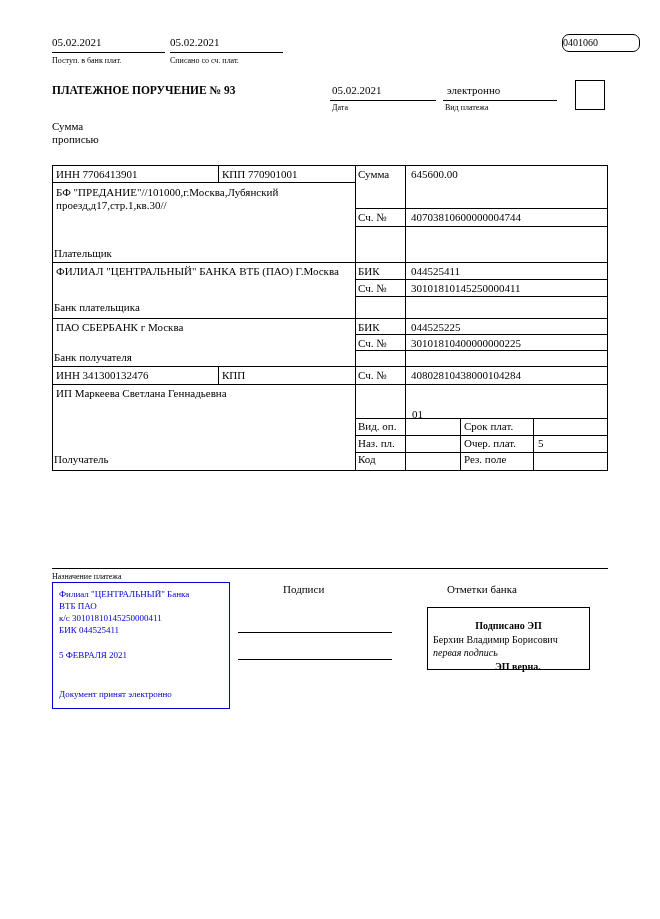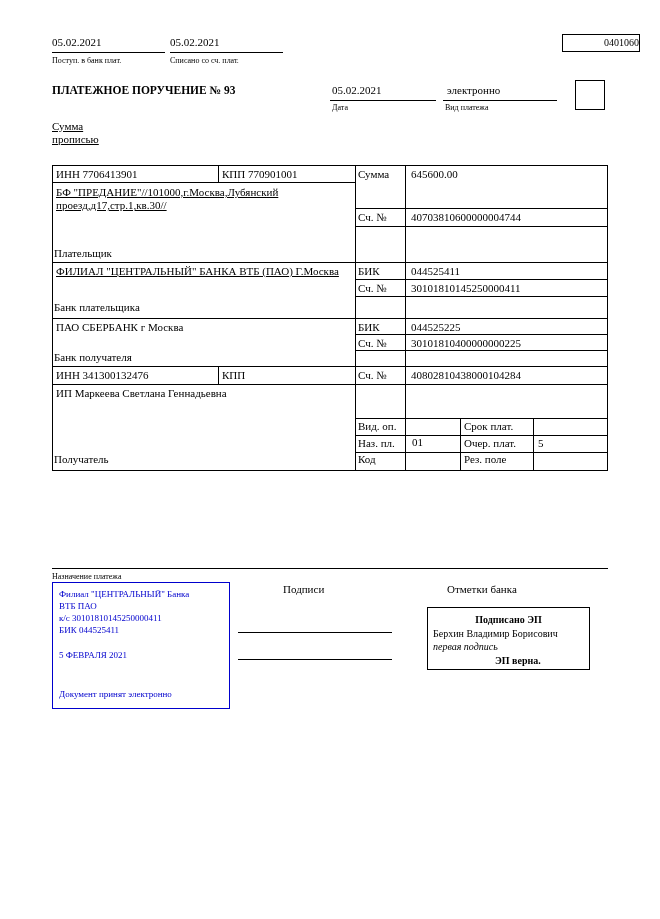--- a/index.html
+++ b/index.html
@@ -3,38 +3,38 @@
 <meta charset="utf-8">
 <style>
   * { margin:0; padding:0; box-sizing:border-box; }
   html,body { background:#ffffff; }
   .page {
     position:relative; width:660px; height:718px; background:#fff;
     font-family:"Liberation Serif","DejaVu Serif",serif;
     font-size:11px; color:#000; overflow:hidden;
   }
   .abs { position:absolute; white-space:nowrap; }
-  .wrap { white-space:normal; line-height:13px;text-decoration:underline; }
+  .wrap { white-space:normal; line-height:13px; }
   .hline { position:absolute; height:1px; background:#000; }
   .vline { position:absolute; width:1px; background:#000; }
   .small { font-size:8px; }
   .bold  { font-weight:bold; }
   .box   { position:absolute; border:1px solid #000; }
-  .code-box { text-align:right; font-size:10px; line-height:16px; }
+  .code-box { text-align:left; font-size:10px; line-height:16px;border-radius:7px; }
   .stamp {
     position:absolute; left:52px; top:582px; width:178px; height:127px;
     border:1px solid #0000cd; color:#0000cd; padding:5px 6px;
     font-size:9px; line-height:12px;
   }
   .stamp p { white-space:nowrap; }
   .stamp .stamp-date { margin-top:13px; }
   .stamp .stamp-note { margin-top:27px; }
   .esign {
     position:absolute; left:427px; top:607px; width:163px; height:63px;
-    border:1px solid #000; padding:5px 5px; font-size:10px; line-height:13.5px;
+    border:1px solid #000; padding:11px 5px; font-size:10px; line-height:13.5px;
   }
   .esign .e-title { font-weight:bold; text-align:center; }
   .esign .e-role  { font-style:italic; }
   .esign .e-ok    { font-weight:bold; margin-left:62px; }
 </style>
 </head>
 <body>
 
 <div class="page">
 
@@ -114,21 +114,21 @@
   <div class="abs" style="left:411px;top:337px">30101810400000000225</div>
   <div class="abs" style="left:54px;top:351px">Банк получателя</div>
 
   <div class="abs" style="left:56px;top:369px">ИНН 341300132476</div>
   <div class="abs" style="left:222px;top:369px">КПП</div>
   <div class="abs" style="left:358px;top:369px">Сч. №</div>
   <div class="abs" style="left:411px;top:369px">40802810438000104284</div>
   <div class="abs" style="left:56px;top:387px">ИП Маркеева Светлана Геннадьевна</div>
 
   <div class="abs" style="left:358px;top:420px">Вид. оп.</div>
-  <div class="abs" style="left:412px;top:436px">01</div>
+  <div class="abs" style="left:412px;top:408px">01</div>
   <div class="abs" style="left:464px;top:420px">Срок плат.</div>
 
   <div class="abs" style="left:358px;top:437px">Наз. пл.</div>
   <div class="abs" style="left:464px;top:437px">Очер. плат.</div>
   <div class="abs" style="left:538px;top:437px">5</div>
 
   <div class="abs" style="left:54px;top:453px">Получатель</div>
   <div class="abs" style="left:358px;top:453px">Код</div>
   <div class="abs" style="left:464px;top:453px">Рез. поле</div>
 

